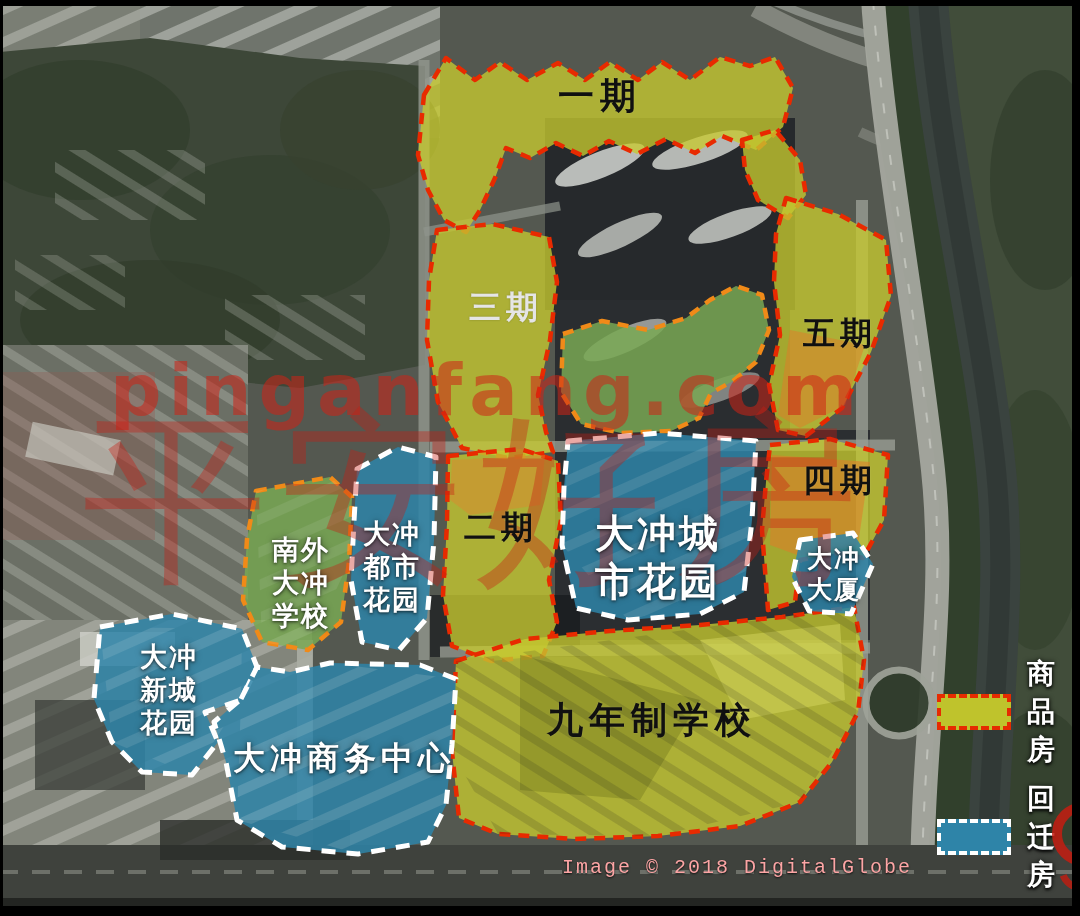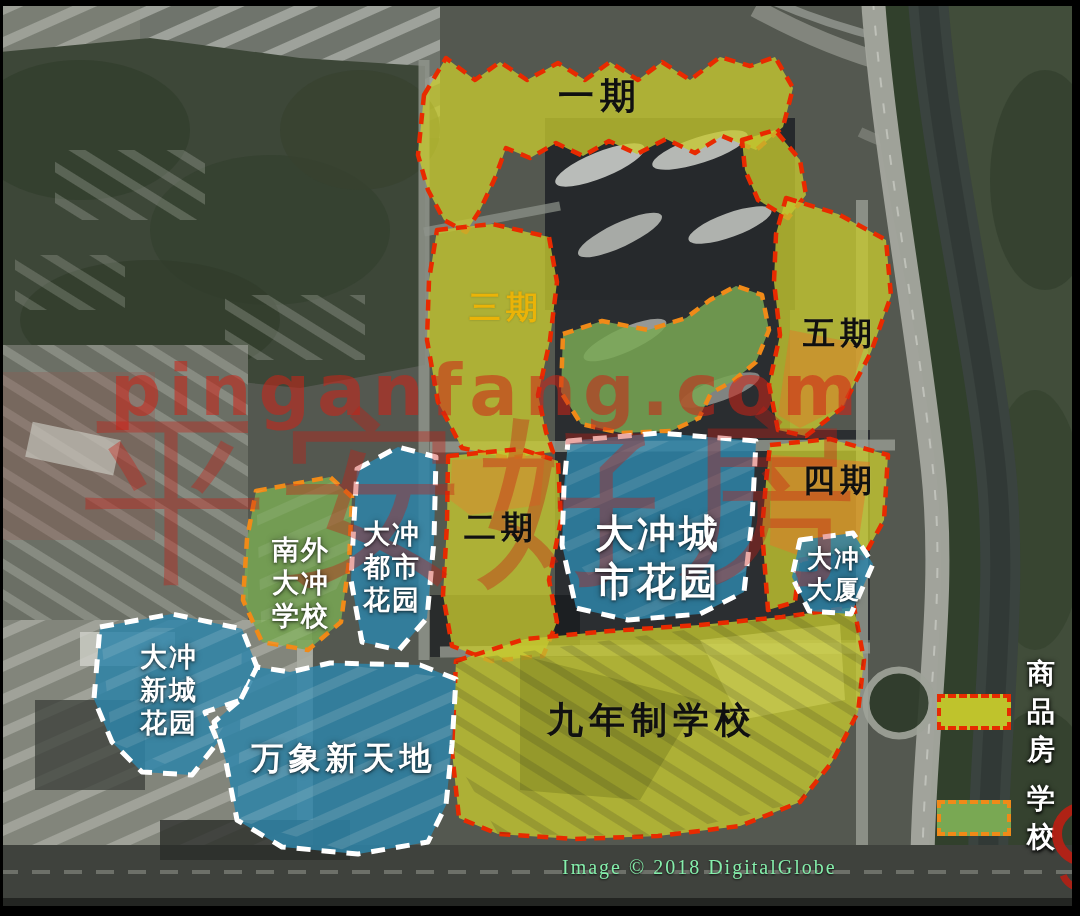--- a/index.html
+++ b/index.html
@@ -8,21 +8,21 @@
     background:#545850;font-family:"DejaVu Sans",sans-serif;
   }
   #map-svg{position:absolute;left:0;top:0;z-index:10;}
   
   .lbl{
     position:absolute;transform:translate(-50%,-50%);
     white-space:nowrap;z-index:50;line-height:1.22;
     font-weight:bold;pointer-events:none;
   }
   .lbl-black{color:#101010;text-shadow:0 0 2px rgba(255,255,255,.15);}
-  .lbl-red{color:#eab308;text-shadow:0 0 2px rgba(0,0,0,.25);}
+  .lbl-red{color:#e5e5e5;text-shadow:0 0 2px rgba(0,0,0,.25);}
   .lbl-white{color:#ffffff;text-shadow:0 1px 3px rgba(0,0,0,.65),0 0 7px rgba(0,0,0,.4);}
   .fs36{font-size:36px;letter-spacing:6px;}
   .fs32{font-size:32px;letter-spacing:5px;}
   .fs30{font-size:39px;letter-spacing:3px;margin-top:44px;}
   .fs27{font-size:27px;letter-spacing:2px;}
   .fs25{font-size:25px;letter-spacing:2px;}
   
   #legend{position:absolute;left:898px;top:655px;z-index:55;}
   .legend-row{display:flex;align-items:center;margin-bottom:11px;padding-left:39px;}
   .legend-swatch{width:66px;height:28px;margin-right:16px;flex:0 0 auto;}
@@ -52,22 +52,22 @@
     border:10px solid rgba(196,28,16,.85);
   }
   #corner-logo .tail{
     position:absolute;left:16px;top:52px;width:34px;height:30px;border-radius:50%;
     border:7px solid rgba(196,28,16,.8);border-top-color:transparent;border-left-color:transparent;
     transform:rotate(25deg);
   }
   
   #attribution{
     position:absolute;left:562px;top:856px;z-index:55;
-    font-family:Liberation Serif, serif;font-size:20px;
-    color:#86efac;text-shadow:0 1px 2px rgba(0,0,0,.8);letter-spacing:2px;
+    font-family:Liberation Mono, monospace;font-size:20px;
+    color:#fca5a5;text-shadow:0 1px 2px rgba(0,0,0,.8);letter-spacing:2px;
   }
   
   .edge{position:absolute;background:#000;z-index:70;}
   #edge-top{left:0;top:0;width:1080px;height:6px;}
   #edge-bottom{left:0;top:906px;width:1080px;height:10px;}
   #edge-left{left:0;top:0;width:3px;height:916px;}
   #edge-right{left:1072px;top:0;width:8px;height:916px;}
 </style>
 </head>
 <body>
@@ -205,29 +205,33 @@
   <div class="lbl lbl-white fs27" style="left:392px;top:567px;">
     <span>大冲</span><br>
     <span>都市</span><br>
     <span>花园</span>
   </div>
   <div class="lbl lbl-white fs27" style="left:169px;top:690px;">
     <span>大冲</span><br>
     <span>新城</span><br>
     <span>花园</span>
   </div>
-  <div class="lbl lbl-white fs32" style="left:344px;top:759px;">万象新天地</div>
+  <div class="lbl lbl-white fs32" style="left:344px;top:759px;">大冲商务中心</div>
   <div class="lbl lbl-black fs36" style="left:652px;top:720px;">九年制学校</div>
 
   <div id="legend">
     <div class="legend-row">
       <div class="legend-swatch sw-commodity"></div>
       <div class="legend-label">商品房</div>
     </div>
     <div class="legend-row">
+      <div class="legend-swatch sw-relocation"></div>
+      <div class="legend-label">回迁房</div>
+    </div>
+    <div class="legend-row">
       <div class="legend-swatch sw-school"></div>
       <div class="legend-label">学校</div>
     </div>
   </div>
 
   <div class="wm-url">pinganfang.com</div>
   <div class="wm-cn">平安好房</div>
   <div id="corner-logo">
     <div class="ring"></div>
     <div class="tail"></div>

